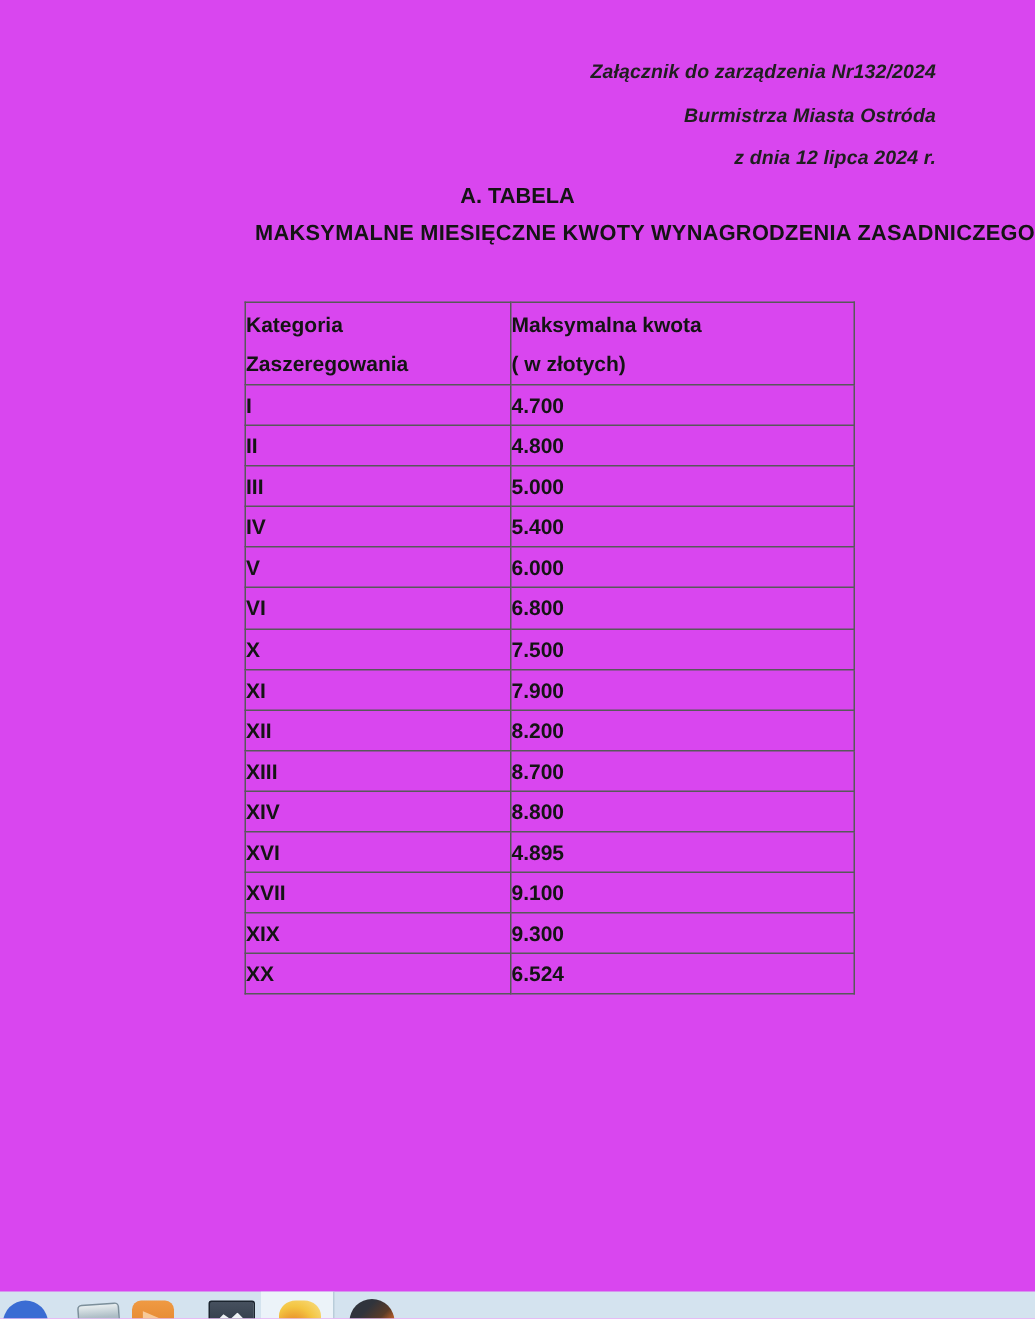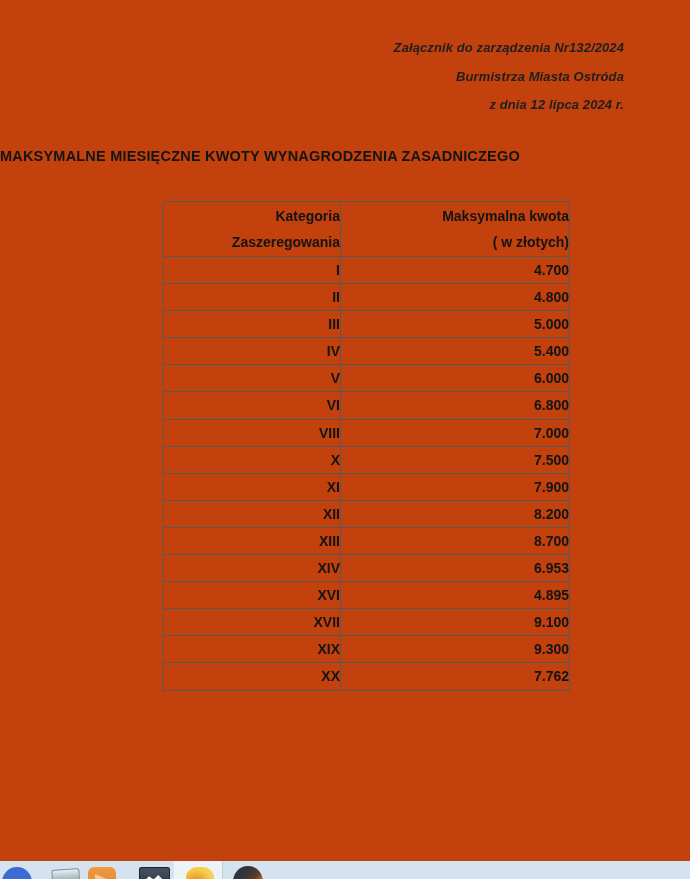--- a/index.html
+++ b/index.html
@@ -9,21 +9,21 @@
     height: 879px;
     background: #ffffff;
     overflow: hidden;
     font-family: "Liberation Sans", sans-serif;
     color: #1a1a1a;
   }
   .page {
     position: relative;
     width: 690px;
     height: 879px;
-    background: #c2410c;
+    background: #d946ef;
   }
   
   .header-note {
     position: absolute;
     top: 34px;
     right: 66px;
     text-align: right;
     font-style: italic;
     font-weight: bold;
     font-size: 13px;
@@ -40,21 +40,21 @@
     text-align: center;
     font-weight: bold;
     font-size: 14.5px;
     color: #141414;
   }
   .doc-title {
     position: absolute;
     top: 148px;
     left: 0;
     width: 100%;
-    text-align: left;
+    text-align: right;
     font-weight: bold;
     font-size: 14.5px;
     letter-spacing: 0.2px;
     color: #141414;
   }
   
   .table-wrap {
     position: absolute;
     left: 163px;
     top: 201px;
@@ -62,21 +62,21 @@
   table.salary {
     border-collapse: collapse;
     table-layout: fixed;
     width: 406px;
     font-weight: bold;
     font-size: 14px;
     color: #141414;
   }
   table.salary td, table.salary th {
     border: 1px solid #58585a;
-    text-align: right;
+    text-align: left;
     vertical-align: middle;
     padding: 0;
   }
   table.salary th { font-size: 14px; }
   col.c1 { width: 177px; }
   col.c2 { width: 229px; }
   tr.head-row th { height: 54px; }
   .head-line { display: block; line-height: 26px; }
   tr.data-row td { height: 26.1px; line-height: 26.1px; }
   
@@ -154,20 +154,21 @@
 <body>
 
 <div class="page">
 
   <div class="header-note">
     <div>Załącznik do zarządzenia Nr132/2024</div>
     <div>Burmistrza Miasta Ostróda</div>
     <div>z dnia 12 lipca 2024 r.</div>
   </div>
 
+  <div class="section-label">A. TABELA</div>
   <div class="doc-title">MAKSYMALNE MIESIĘCZNE KWOTY WYNAGRODZENIA ZASADNICZEGO</div>
 
   <div class="table-wrap">
     <table class="salary">
       <colgroup>
           <col class="c1">
           <col class="c2">
         </colgroup>
       <thead>
         <tr class="head-row">
@@ -200,58 +201,54 @@
           </tr>
           <tr class="data-row">
             <td>V</td>
             <td>6.000</td>
           </tr>
           <tr class="data-row">
             <td>VI</td>
             <td>6.800</td>
           </tr>
           <tr class="data-row">
-            <td>VIII</td>
-            <td>7.000</td>
-          </tr>
-          <tr class="data-row">
             <td>X</td>
             <td>7.500</td>
           </tr>
           <tr class="data-row">
             <td>XI</td>
             <td>7.900</td>
           </tr>
           <tr class="data-row">
             <td>XII</td>
             <td>8.200</td>
           </tr>
           <tr class="data-row">
             <td>XIII</td>
             <td>8.700</td>
           </tr>
           <tr class="data-row">
             <td>XIV</td>
-            <td>6.953</td>
+            <td>8.800</td>
           </tr>
           <tr class="data-row">
             <td>XVI</td>
             <td>4.895</td>
           </tr>
           <tr class="data-row">
             <td>XVII</td>
             <td>9.100</td>
           </tr>
           <tr class="data-row">
             <td>XIX</td>
             <td>9.300</td>
           </tr>
           <tr class="data-row">
             <td>XX</td>
-            <td>7.762</td>
+            <td>6.524</td>
           </tr>
         </tbody>
     </table>
   </div>
 
   <div class="taskbar">
     <div class="tb-slot-active"></div>
     <div class="tb-sep"></div>
     <div class="tb-icon icon-browser-blue"></div>
     <div class="tb-icon icon-file-manager"></div>

